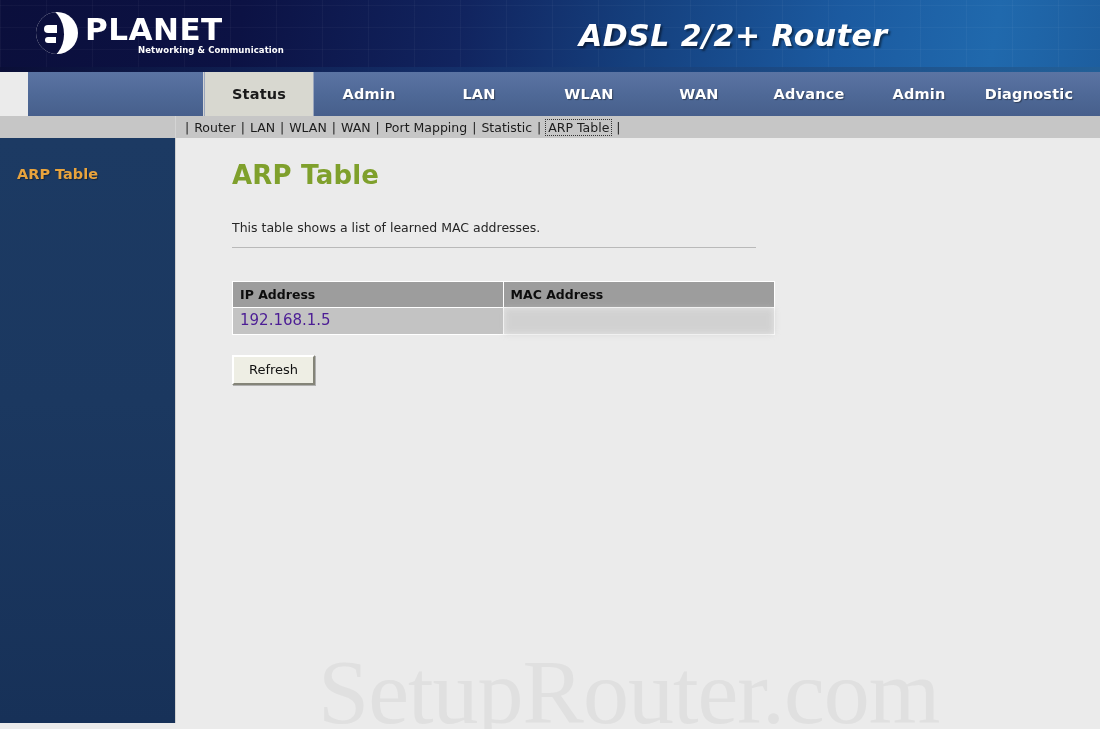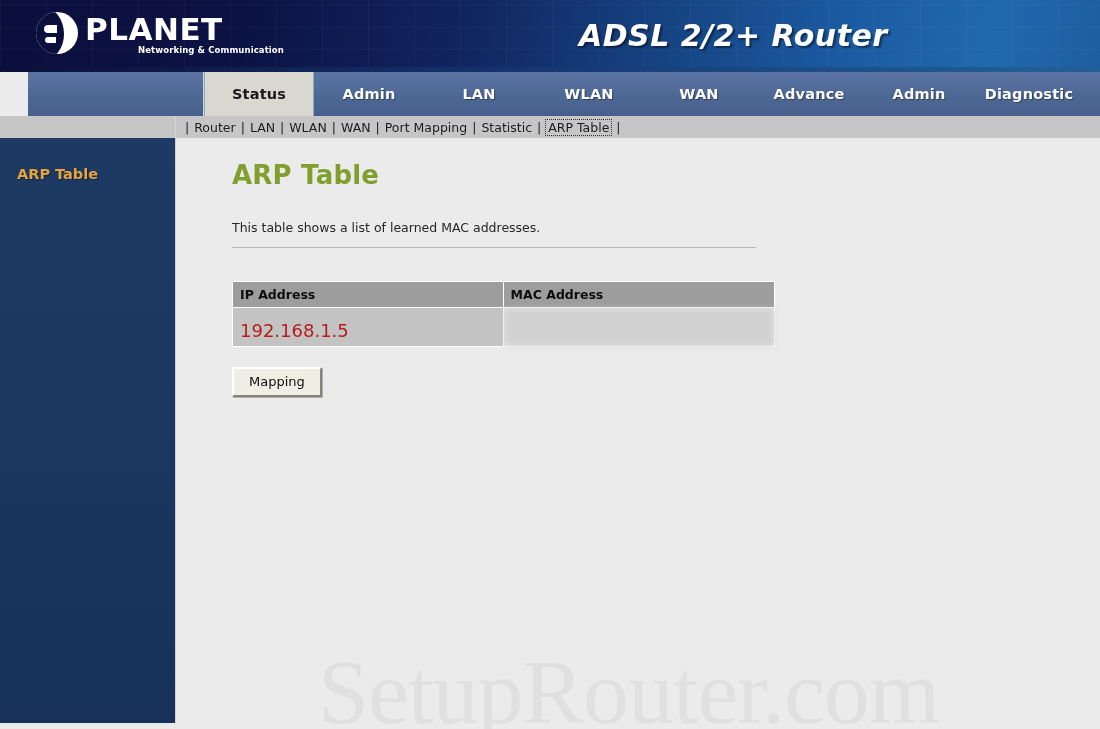--- a/index.html
+++ b/index.html
@@ -245,24 +245,24 @@
     font-size: 12.5px;
     font-weight: 700;
     text-align: left;
     padding: 5px 0 5px 7px;
     border: 1px solid #ffffff;
     font-family: "DejaVu Sans", sans-serif;
     margin-top: 17px;
   }
   .arp-table td {
     background: #c3c3c3;
-    color: #b91c1c;
-    font-size: 18px;
+    color: #4c1d95;
+    font-size: 15px;
     text-align: left;
-    padding: 12px 0 5px 7px;
+    padding: 3px 0 5px 7px;
     border: 1px solid #ffffff;
     height: 26px;
     font-family: "DejaVu Sans", sans-serif;
   }
   .col-ip { width: 271px; }
   .col-mac { width: 272px; }
   .cell-redacted {
     color: transparent;
     filter: blur(3px);
     opacity: .55;
@@ -371,21 +371,21 @@
         </thead>
         <tbody>
           <tr>
             <td class="col-ip">192.168.1.5</td>
             <td class="col-mac cell-redacted"></td>
           </tr>
         </tbody>
       </table>
 
       <div class="btn-row">
-        <button class="btn">Mapping</button>
+        <button class="btn">Refresh</button>
       </div>
 
     </div>
   </div>
 
   <div class="watermark">SetupRouter.com</div>
 
 </div>
 
 </body></html>

